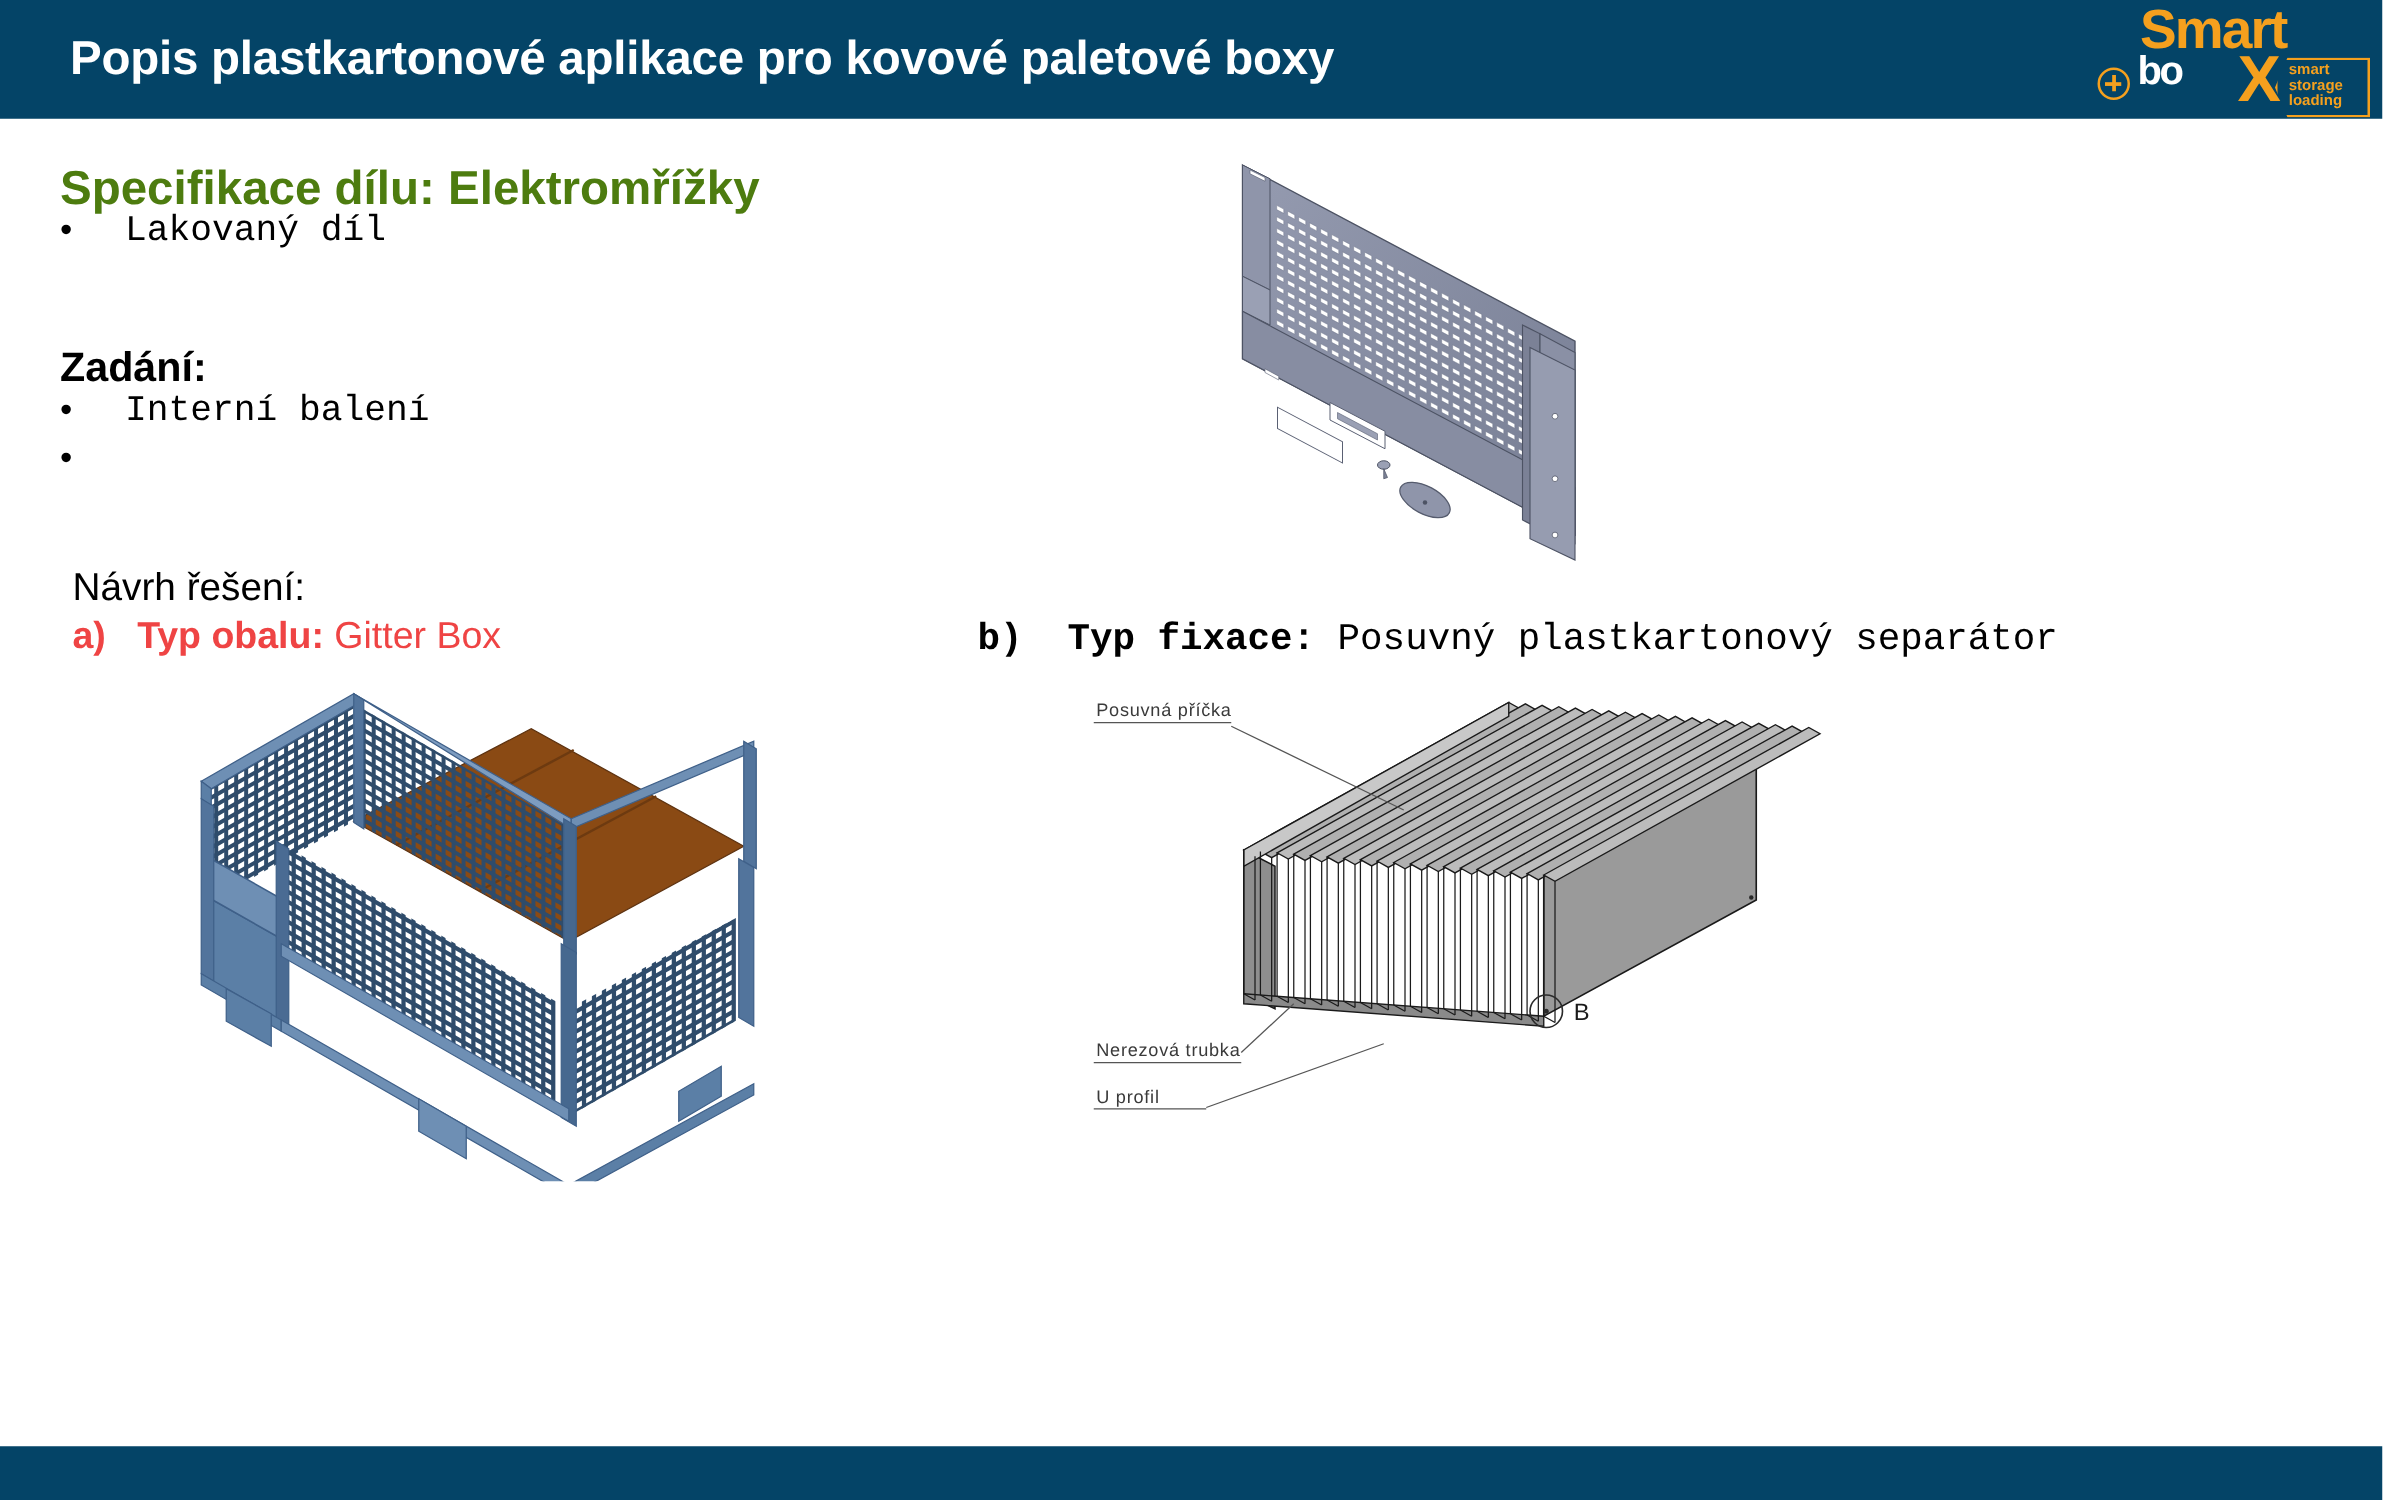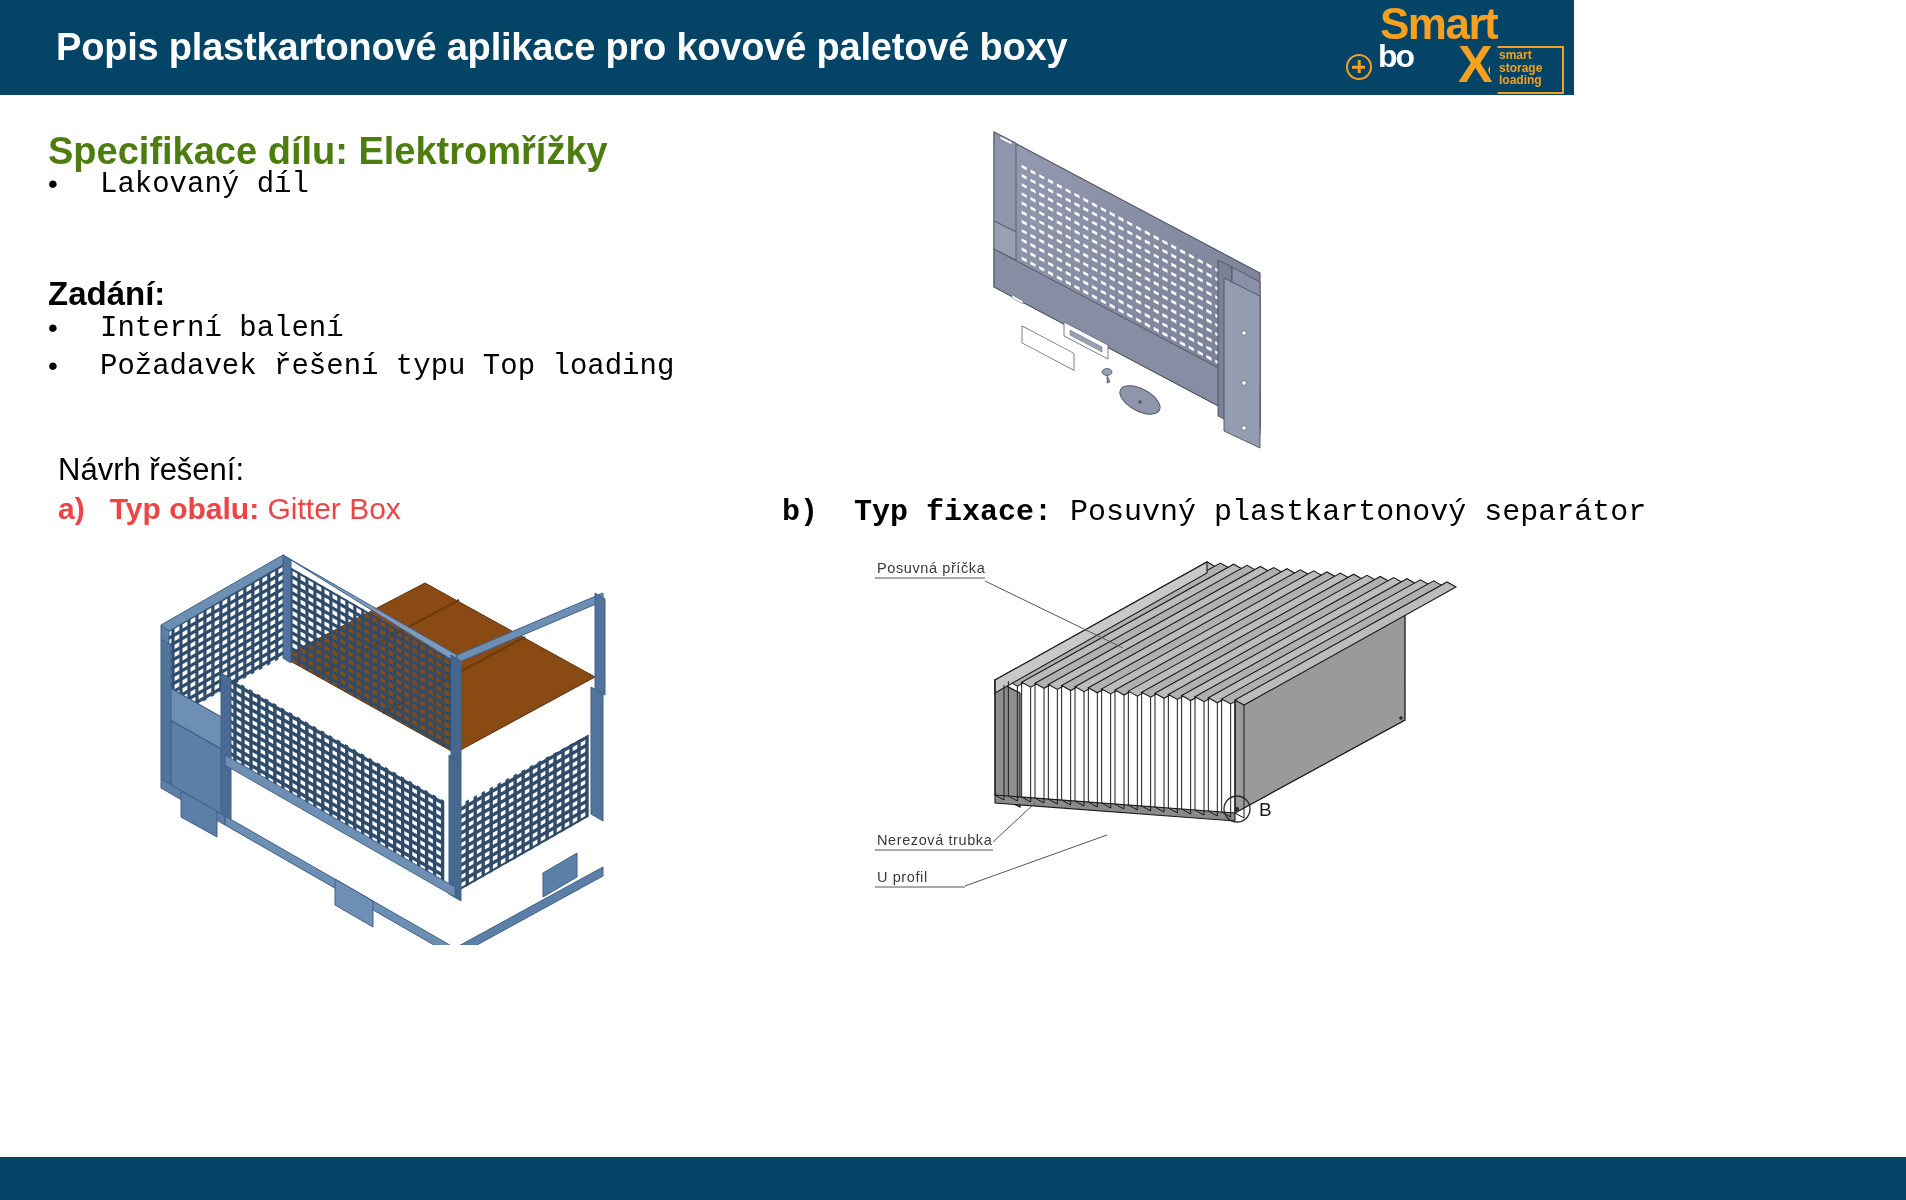--- a/index.html
+++ b/index.html
@@ -6,21 +6,21 @@
   body{
     width:1906px;height:1200px;
     background:#ffffff;
     font-family:"Liberation Sans", sans-serif;
     overflow:hidden;
     position:relative;
   }
 
   
   .header{
-    position:absolute;left:0;top:0;width:1574px;height:95px;
+    position:absolute;left:0;top:0;width:1906px;height:95px;
     background:#044467;
   }
   .header-title{
     position:absolute;left:56px;top:26px;
     font-size:38px;font-weight:bold;color:#ffffff;
     letter-spacing:-0.2px;white-space:nowrap;
   }
 
   
   .logo{
@@ -157,21 +157,20 @@
 </div>
 
 <div class="zadani-heading">Zadání:</div>
 
 <div class="bullet-row" id="zad-b0">
   <span class="bullet-dot">•</span>
   <span class="bullet-text">Interní balení</span>
 </div>
 <div class="bullet-row" id="zad-b1">
   <span class="bullet-dot">•</span>
-  <span class="bullet-text">Požadavek řešení typu Top loading</span>
 </div>
 
 <div class="navrh-heading">Návrh řešení:</div>
 
 <div class="opt-a">
   <b>a)</b>
   &nbsp;&nbsp;<b>Typ obalu:</b>
   <span>Gitter Box</span>
 </div>
 

